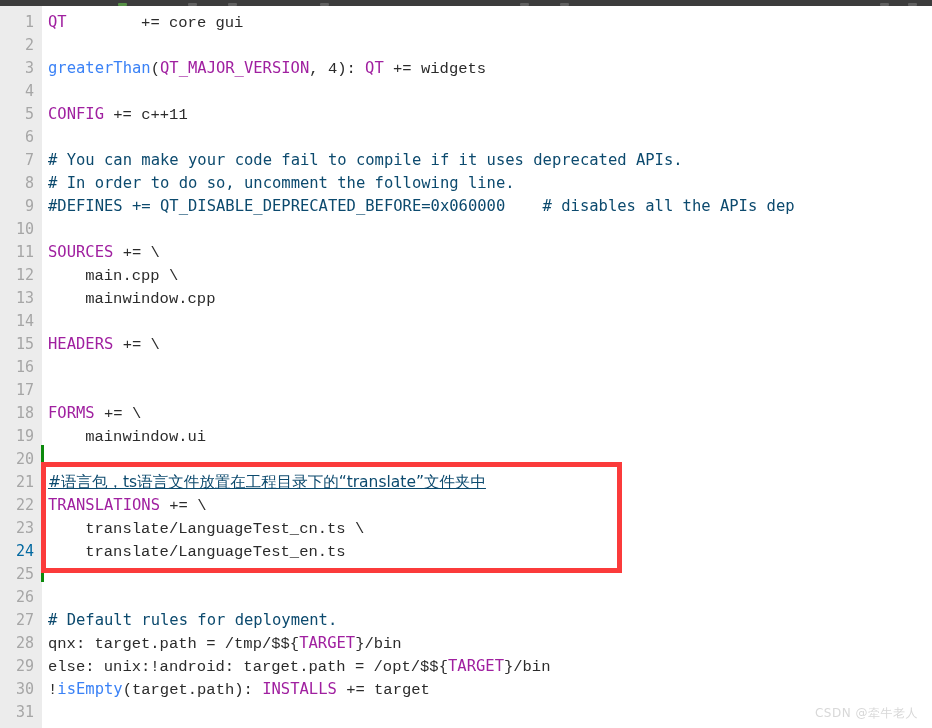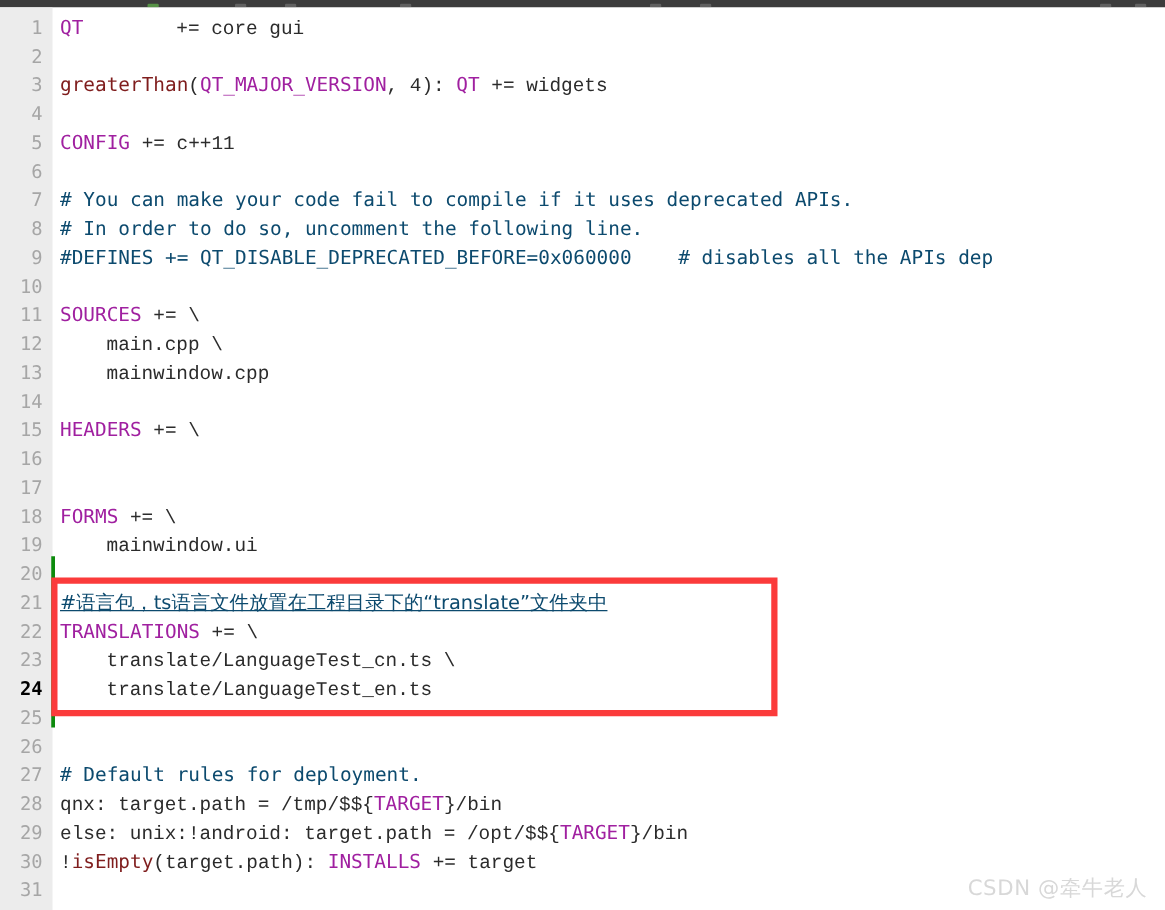--- a/index.html
+++ b/index.html
@@ -71,38 +71,38 @@
     position: absolute;
     left: 0; top: 0;
     width: 34px;
     text-align: right;
     color: #a6a6a6;
     font-size: 15px;
     font-family: "DejaVu Sans Mono", "Liberation Mono", monospace;
     letter-spacing: 0;
   }
   .row.current .lineno {
-    color: #000000;
-    font-weight: bold;
+    color: #0369a1;
+    font-weight: normal;
     text-align: right;
   }
 
   .code {
     position: absolute;
     left: 48px; top: 0;
     font-size: 15.5px;
     color: #2b2b2b;
     white-space: pre;
     font-family: "DejaVu Sans Mono", "Liberation Mono", monospace;
   }
 
   
   .t-var     { color: #a020a0; }
   .t-comment { color: #0c4a6e; }
-  .t-func    { color: #7f1d1d; }
+  .t-func    { color: #3b82f6; }
   .t-plain   { color: #2b2b2b; font-family: Liberation Mono, monospace; }
 
   
   .cjk { font-family: "DejaVu Sans", "Liberation Sans", sans-serif; text-decoration: underline; }
 
   
   .change-bar {
     position: absolute;
     left: 41px;
     width: 3px;
@@ -115,21 +115,21 @@
     border: 5px solid #fb3b3b;
     background: transparent;
     pointer-events: none;
   }
 
   
   .watermark {
     position: absolute;
     right: 14px;
     bottom: 6px;
-    font-size: 17px;
+    font-size: 12px;
     color: #d8d8d8;
     font-family: "DejaVu Sans", "Liberation Sans", sans-serif;
     letter-spacing: .5px;
     white-space: nowrap;
   }
 </style>
 </head>
 <body>
 
 <div id="app">

